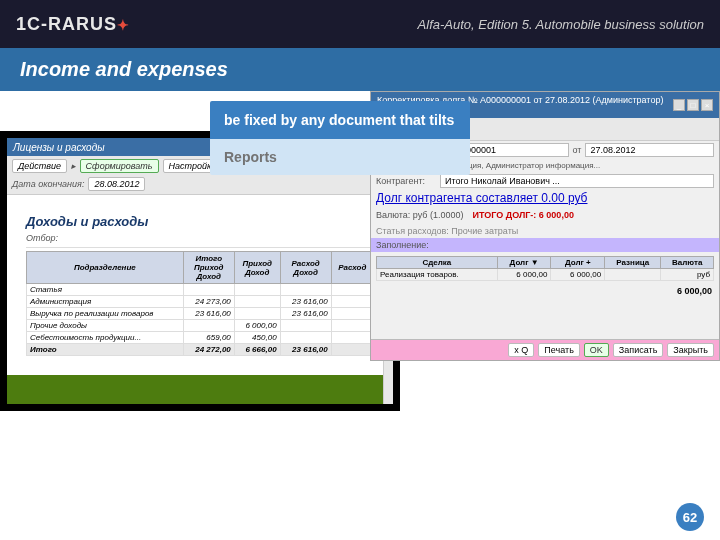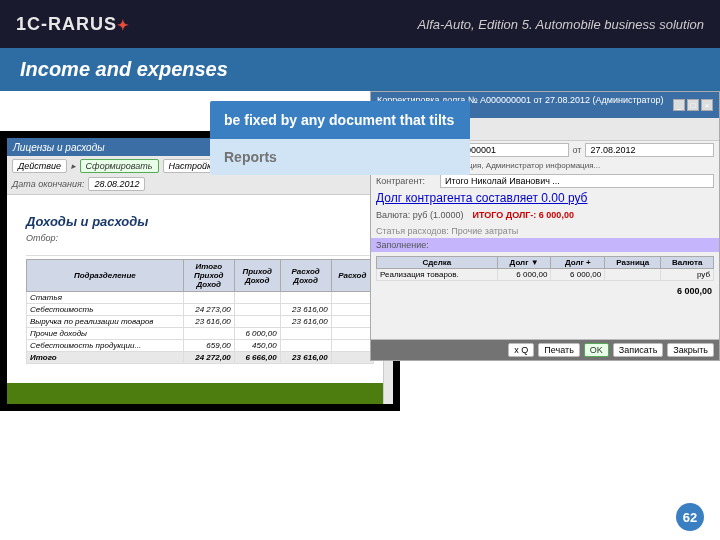--- a/index.html
+++ b/index.html
@@ -162,21 +162,21 @@
     .ss-params {
       font-size: 9px;
       color: #333;
       margin-bottom: 6px;
       line-height: 1.6;
     }
 
     .ss-label {
       font-size: 9px;
       color: #555;
-      margin-bottom: 12px;
+      margin-bottom: 4px;
     }
 
     .ss-table {
       width: 100%;
       border-collapse: collapse;
       font-size: 8px;
     }
 
     .ss-table th {
       background: #d0d8e8;
@@ -277,21 +277,21 @@
       padding: 1px 3px;
       font-size: 8px;
       text-align: right;
     }
 
     .ss-inner-table td.left {
       text-align: left;
     }
 
     .ss-bottom-bar {
-      background: #737373;
+      background: #f9a8d4;
       border-top: 1px solid #bbb;
       padding: 3px 5px;
       display: flex;
       gap: 4px;
       justify-content: flex-end;
       position: absolute;
       bottom: 0;
       width: 100%;
     }
 
@@ -405,21 +405,21 @@
         </thead>
         <tbody>
           <tr>
             <td class="left">Статья</td>
             <td></td>
             <td></td>
             <td></td>
             <td></td>
           </tr>
           <tr>
-            <td class="left">Себестоимость</td>
+            <td class="left">Администрация</td>
             <td>24 273,00</td>
             <td></td>
             <td>23 616,00</td>
             <td></td>
           </tr>
           <tr>
             <td class="left">Выручка по реализации товаров</td>
             <td>23 616,00</td>
             <td></td>
             <td>23 616,00</td>

